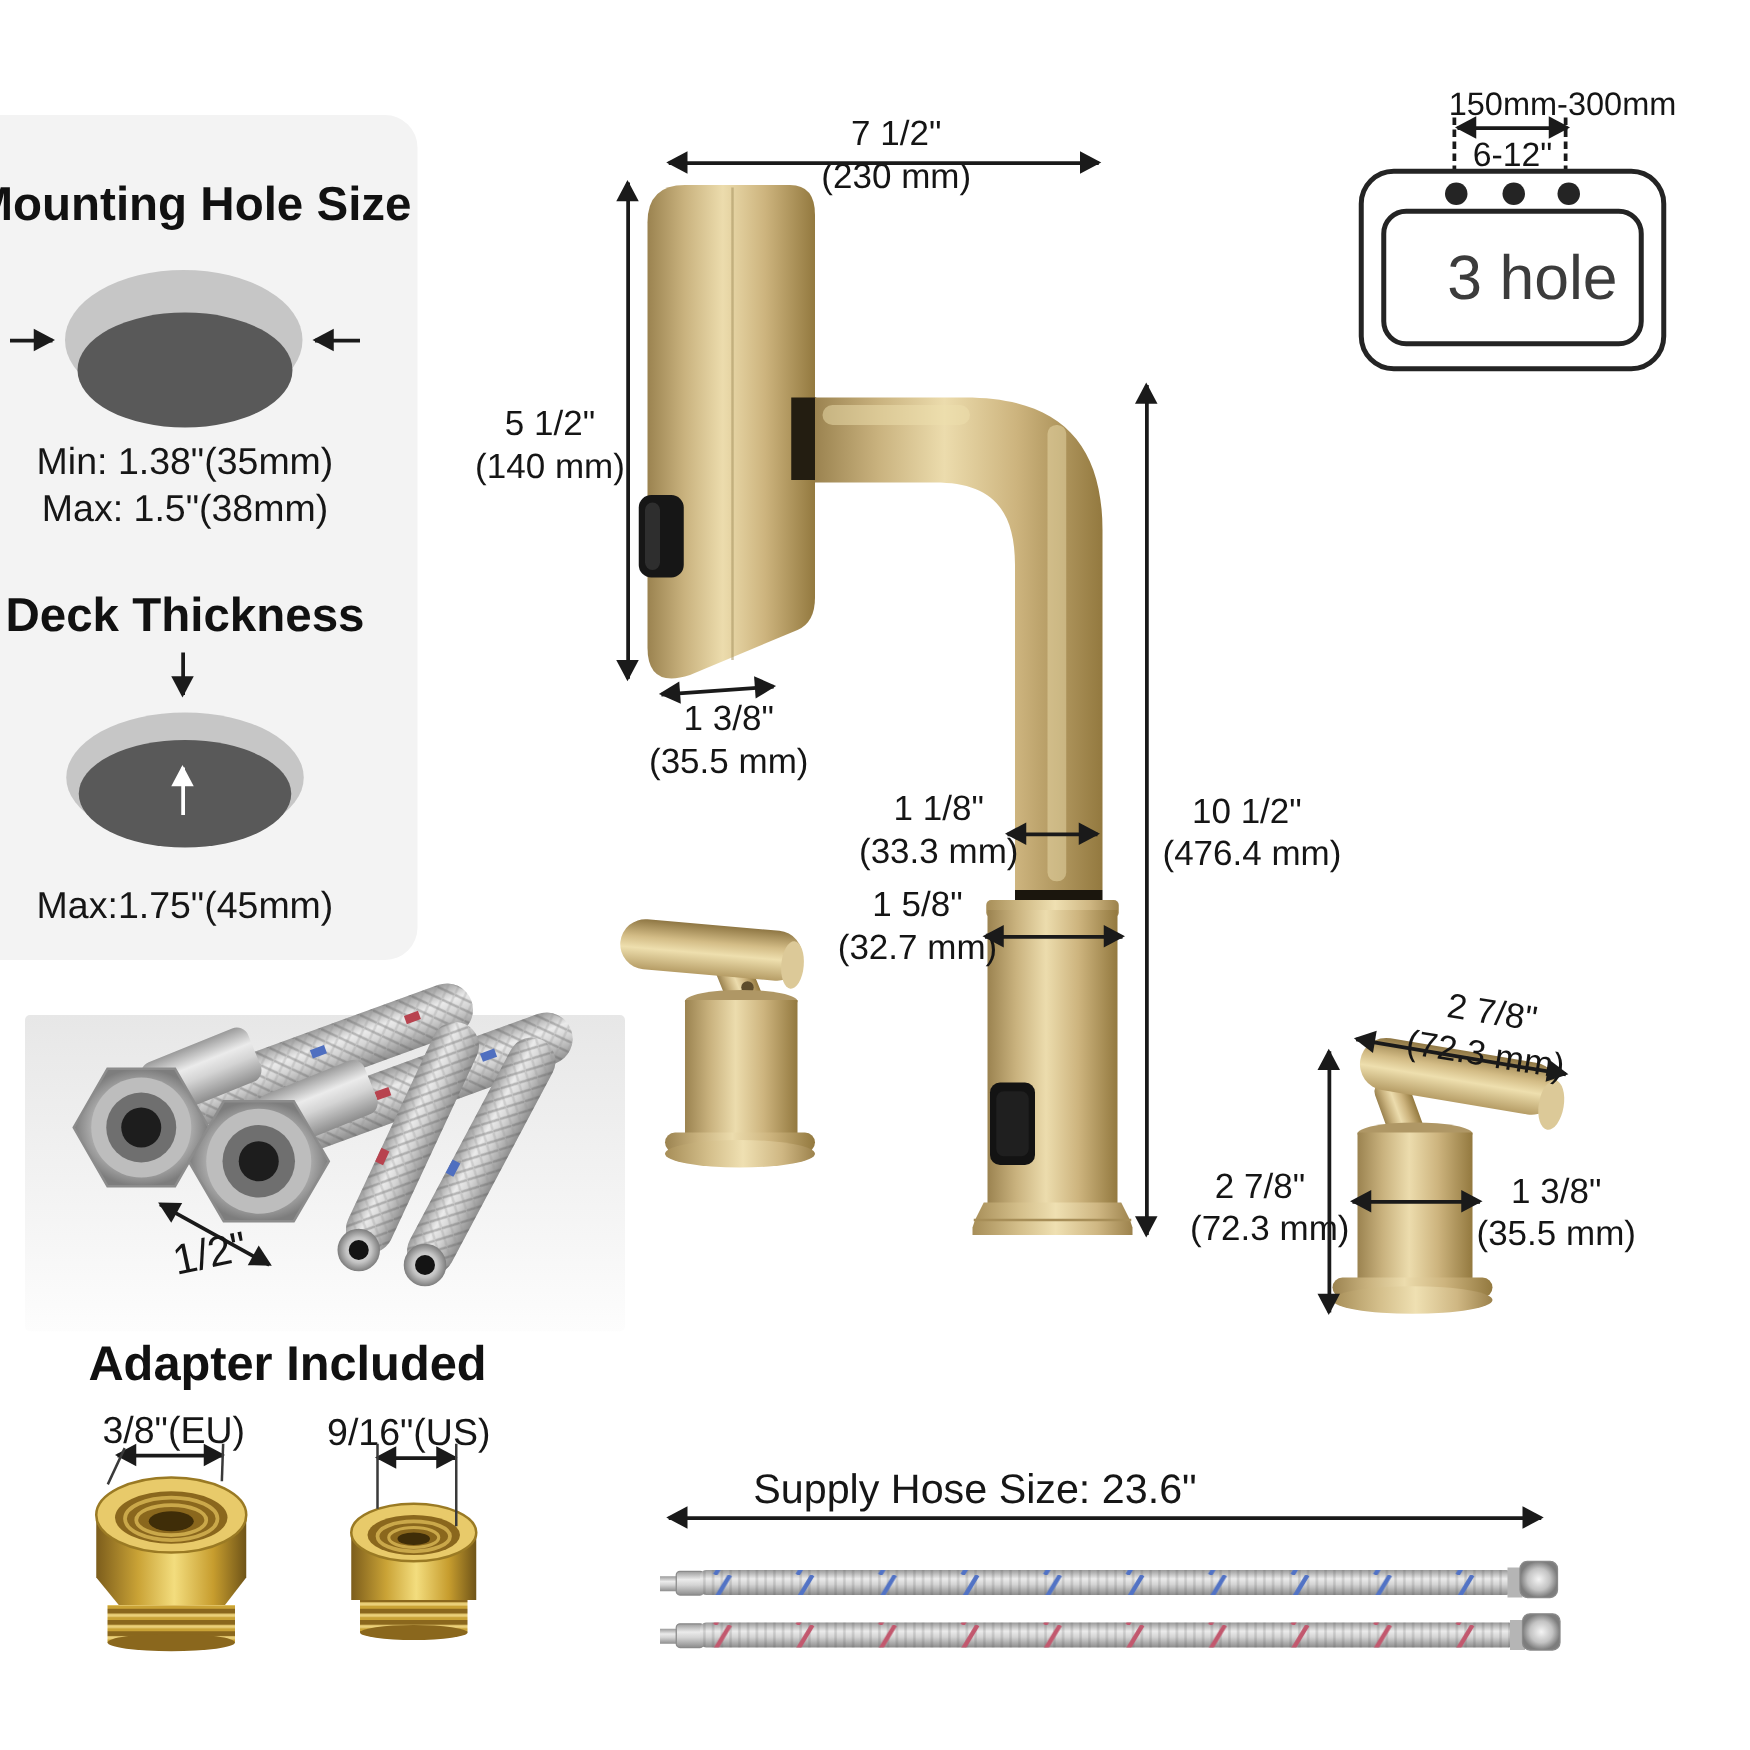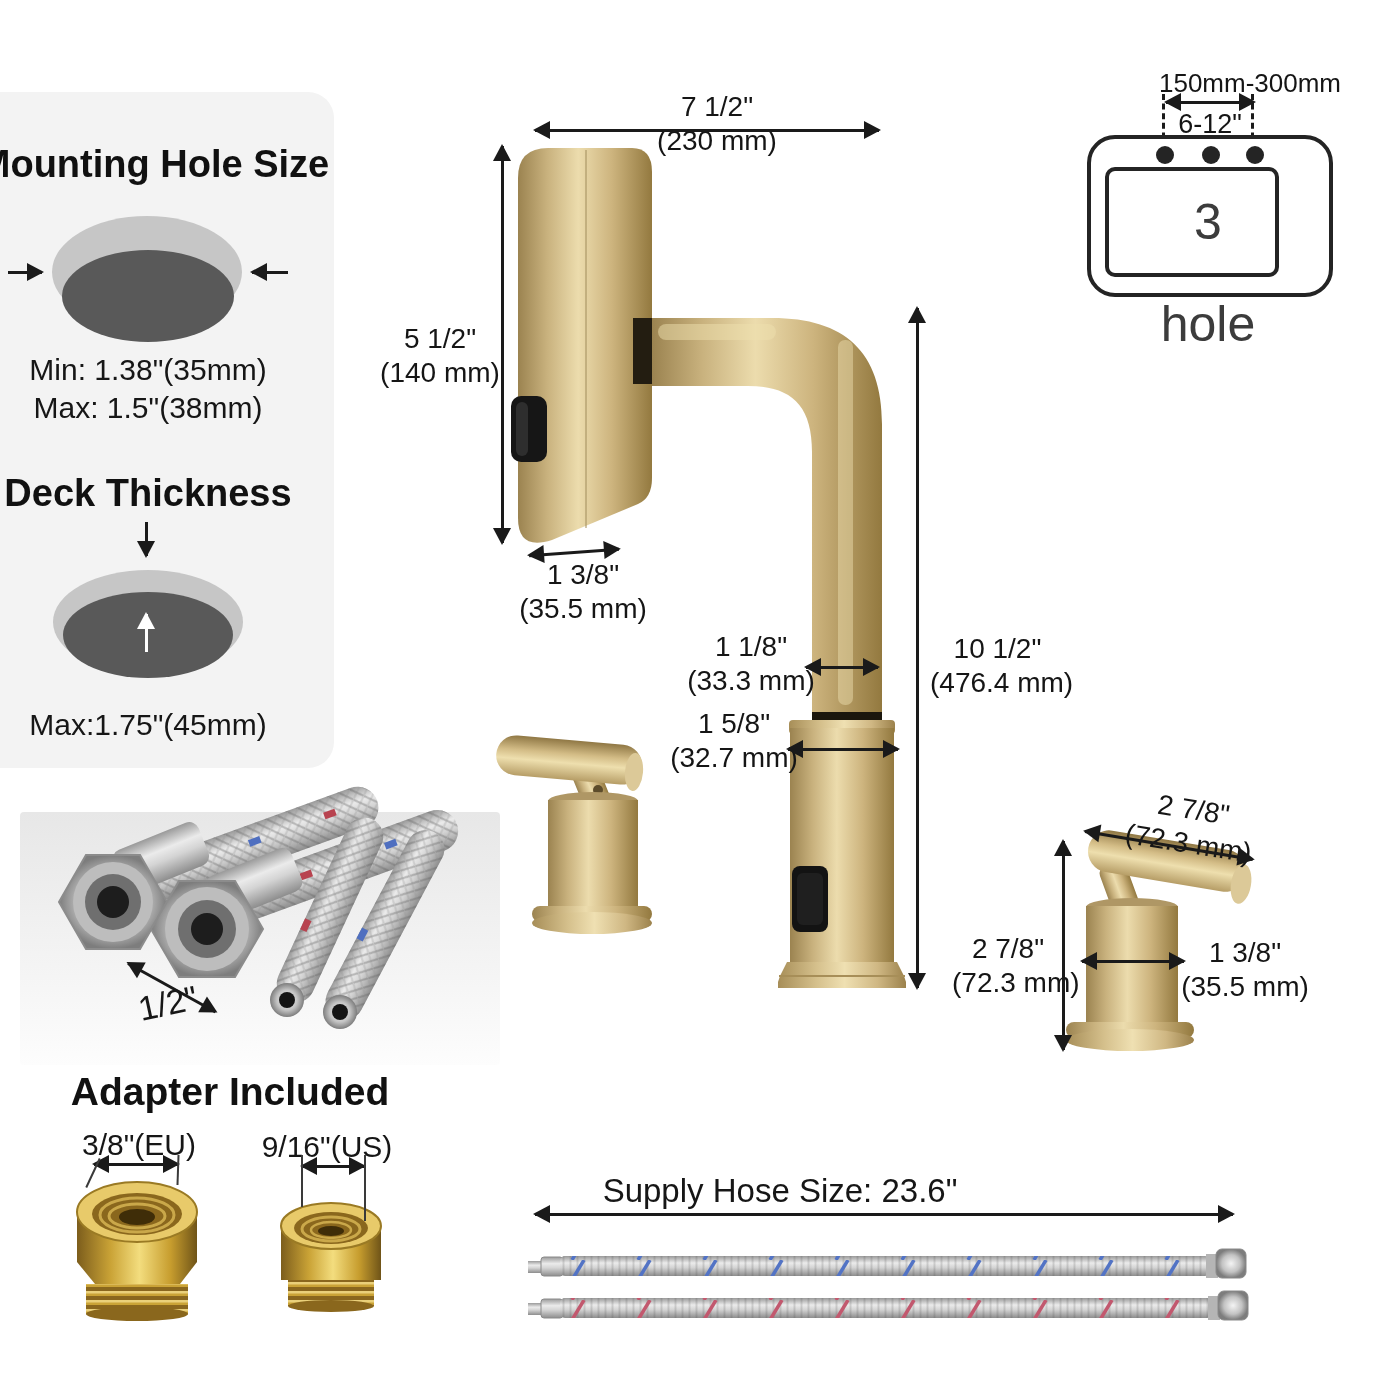--- a/index.html
+++ b/index.html
@@ -317,21 +317,21 @@
     <i class="t tl"></i>
     <i class="t tr"></i>
   </div>
 <div class="dim" style="left:1140px;top:108px;width:140px;font-size:27px;">6-12"</div>
 <div class="dashv" style="left:1162px;top:94px;height:54px;"></div>
 <div class="dashv" style="left:1251px;top:94px;height:54px;"></div>
 <div class="box" style="left:1087px;top:135px;width:246px;height:162px;border-radius:28px;"></div>
 <div class="dot" style="left:1156px;top:146px;"></div>
 <div class="dot" style="left:1202px;top:146px;"></div>
 <div class="dot" style="left:1246px;top:146px;"></div>
-<div class="box" style="left:1105px;top:167px;width:174px;height:110px;border-radius:10px;padding-left:32px;">
+<div class="box" style="left:1105px;top:167px;width:210px;height:110px;border-radius:20px;padding-left:32px;">
   <div style="width:100%;height:102px;line-height:102px;text-align:center;font-size:50px;color:#3c3c3c;">3 hole</div>
 </div>
 
 <div class="dim" style="left:1126px;top:793px;width:130px;transform:rotate(9deg);">
   <div>2 7/8"</div>
     <div>(72.3 mm)</div>
 </div>
 <div class="dh" style="left:1085px;top:830px;width:170px;transform:rotate(9.5deg);transform-origin:left center;">
     <i class="t tl"></i>
     <i class="t tr"></i>

